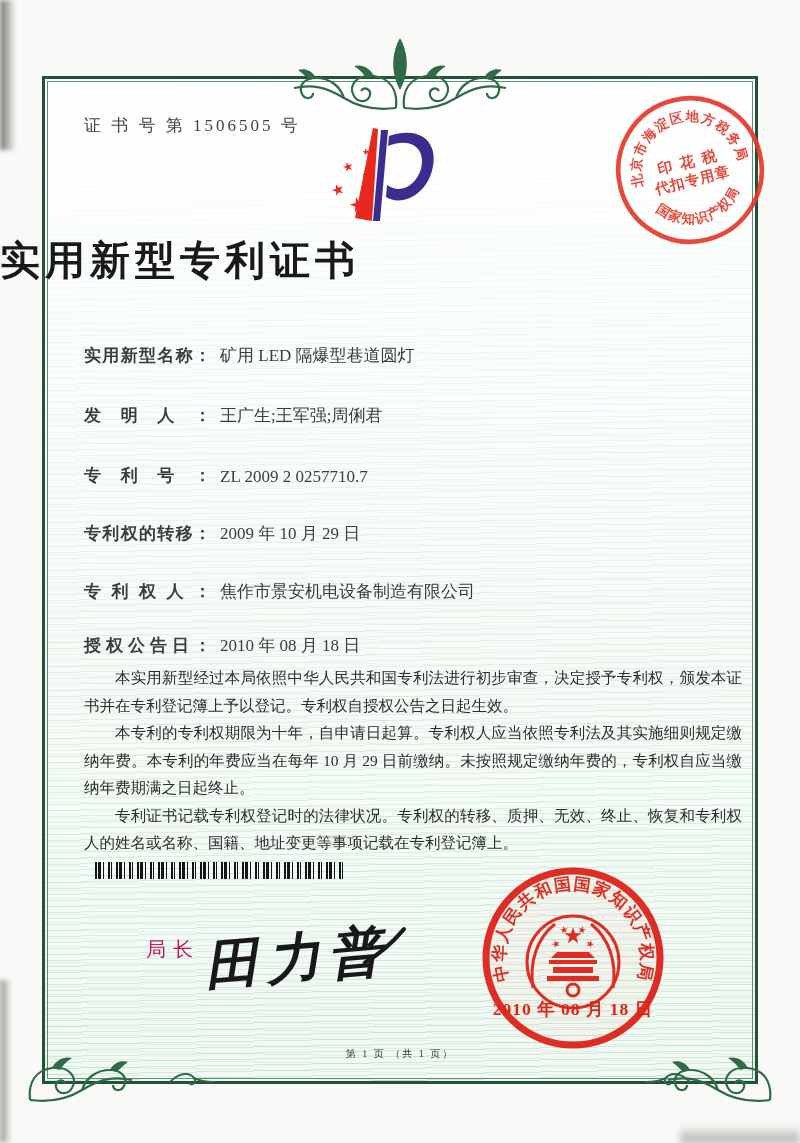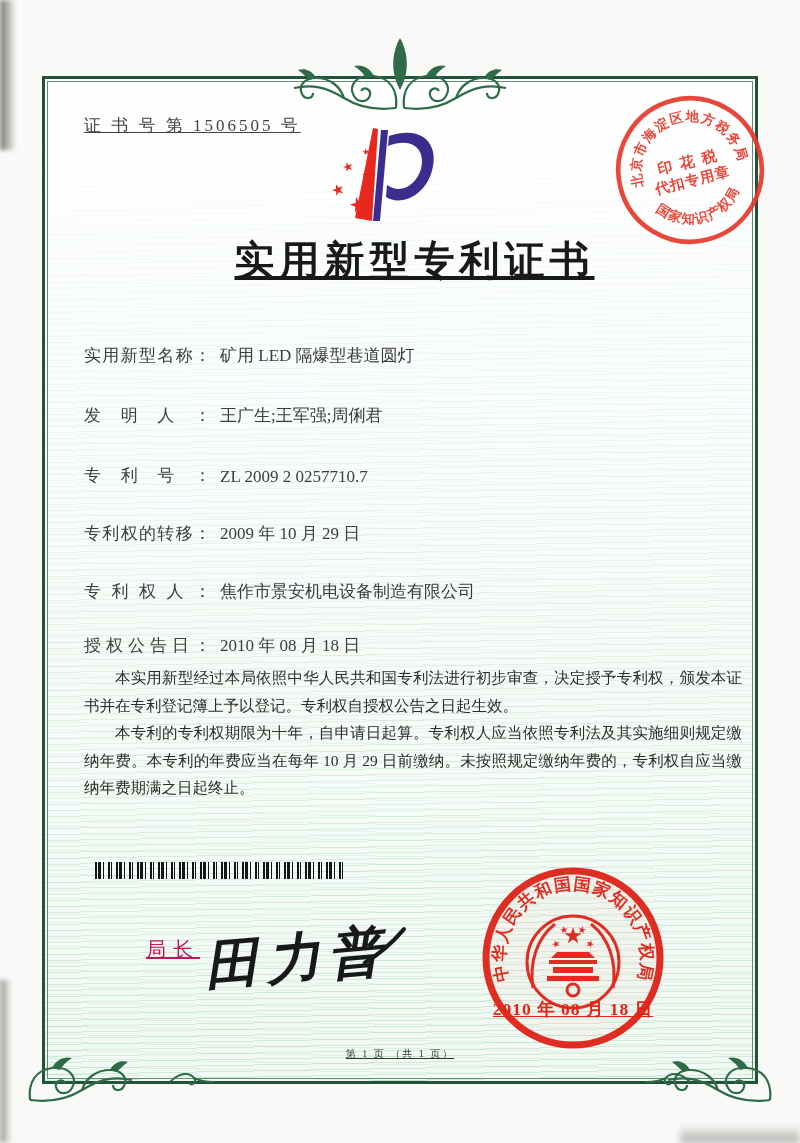--- a/index.html
+++ b/index.html
@@ -15,28 +15,28 @@
   
   #frame{position:absolute;left:42px;top:76px;width:716px;height:1008px;border:3px solid #24513a;box-sizing:border-box;
     background:
       linear-gradient(180deg,rgba(255,255,255,.95) 0%,rgba(255,255,255,.55) 45%,rgba(255,255,255,.05) 100%),
       repeating-linear-gradient(179deg,rgba(255,255,255,0) 0 5px,rgba(118,193,152,.30) 5px 6px),
       repeating-linear-gradient(181deg,rgba(255,255,255,0) 0 7px,rgba(118,193,152,.18) 7px 8px),
       #f1f9f3;}
   #frame-inner{position:absolute;inset:2px;border:1px solid #5d8f70;}
 
   .abs{position:absolute;}
-  .noselect{user-select:none;text-decoration:underline;}
+  .noselect{user-select:none;}
 
   
   #cert-number{left:84px;top:114px;font-size:17px;letter-spacing:3px;color:#41443f;}
-  #title{left:0;top:233px;width:737px;text-align:center;font-size:40px;font-weight:bold;letter-spacing:5px;color:#181a18;padding-left:46px;}
+  #title{left:0;top:233px;width:737px;font-size:40px;font-weight:bold;letter-spacing:5px;color:#181a18;}
 
   .field-row{left:84px;font-size:17px;color:#3b3e3a;white-space:nowrap;}
-  .flabel{display:inline-block;width:127px;text-align:justify;text-align-last:justify;vertical-align:bottom;}
+  .flabel{display:inline-block;width:127px;text-align:justify;text-align-last:justify;vertical-align:bottom;font-weight:bold;}
   .fvalue{margin-left:9px;}
 
   #paragraphs{left:84px;top:664px;width:658px;font-size:15.5px;line-height:27.5px;color:#2c2e2b;text-align:justify;}
   #paragraphs p{margin:0;text-indent:2em;}
 
   #barcode{left:95px;top:862px;width:250px;height:17px;
     background:repeating-linear-gradient(90deg,#151515 0 2px,transparent 2px 3px,#151515 3px 6px,transparent 6px 8px,#151515 8px 9px,transparent 9px 13px,#151515 13px 15px,transparent 15px 16px,#151515 16px 17px,transparent 17px 21px);}
 
   #director-label{left:146px;top:936px;font-size:20px;letter-spacing:7px;color:#be185d;}
   #signature{left:196px;top:898px;}
@@ -154,20 +154,21 @@
   <div class="abs field-row" style="top:580px">
     <span class="flabel">专利权人：</span><span class="fvalue">焦作市景安机电设备制造有限公司</span>
   </div>
   <div class="abs field-row" style="top:634px">
     <span class="flabel">授权公告日：</span><span class="fvalue">2010 年 08 月 18 日</span>
   </div>
 
   <div class="abs" id="paragraphs">
     <p>本实用新型经过本局依照中华人民共和国专利法进行初步审查，决定授予专利权，颁发本证书并在专利登记簿上予以登记。专利权自授权公告之日起生效。</p>
     <p>本专利的专利权期限为十年，自申请日起算。专利权人应当依照专利法及其实施细则规定缴纳年费。本专利的年费应当在每年 10 月 29 日前缴纳。未按照规定缴纳年费的，专利权自应当缴纳年费期满之日起终止。</p>
+    <p>专利证书记载专利权登记时的法律状况。专利权的转移、质押、无效、终止、恢复和专利权人的姓名或名称、国籍、地址变更等事项记载在专利登记簿上。</p>
   </div>
 
   <div class="abs" id="barcode"></div>
 
   <div class="abs noselect" id="director-label">局长</div>
   <svg class="abs" id="signature" width="215" height="118" viewBox="0 0 215 118">
     <g transform="rotate(-5 107 59)">
       <text x="8" y="78" font-size="54" font-weight="bold" font-style="italic" letter-spacing="8" fill="#191919" font-family="'Liberation Serif',serif">田力普</text>
       <path d="M168,70 C185,62 198,52 210,40" fill="none" stroke="#191919" stroke-width="4" stroke-linecap="round"></path>
     </g>

